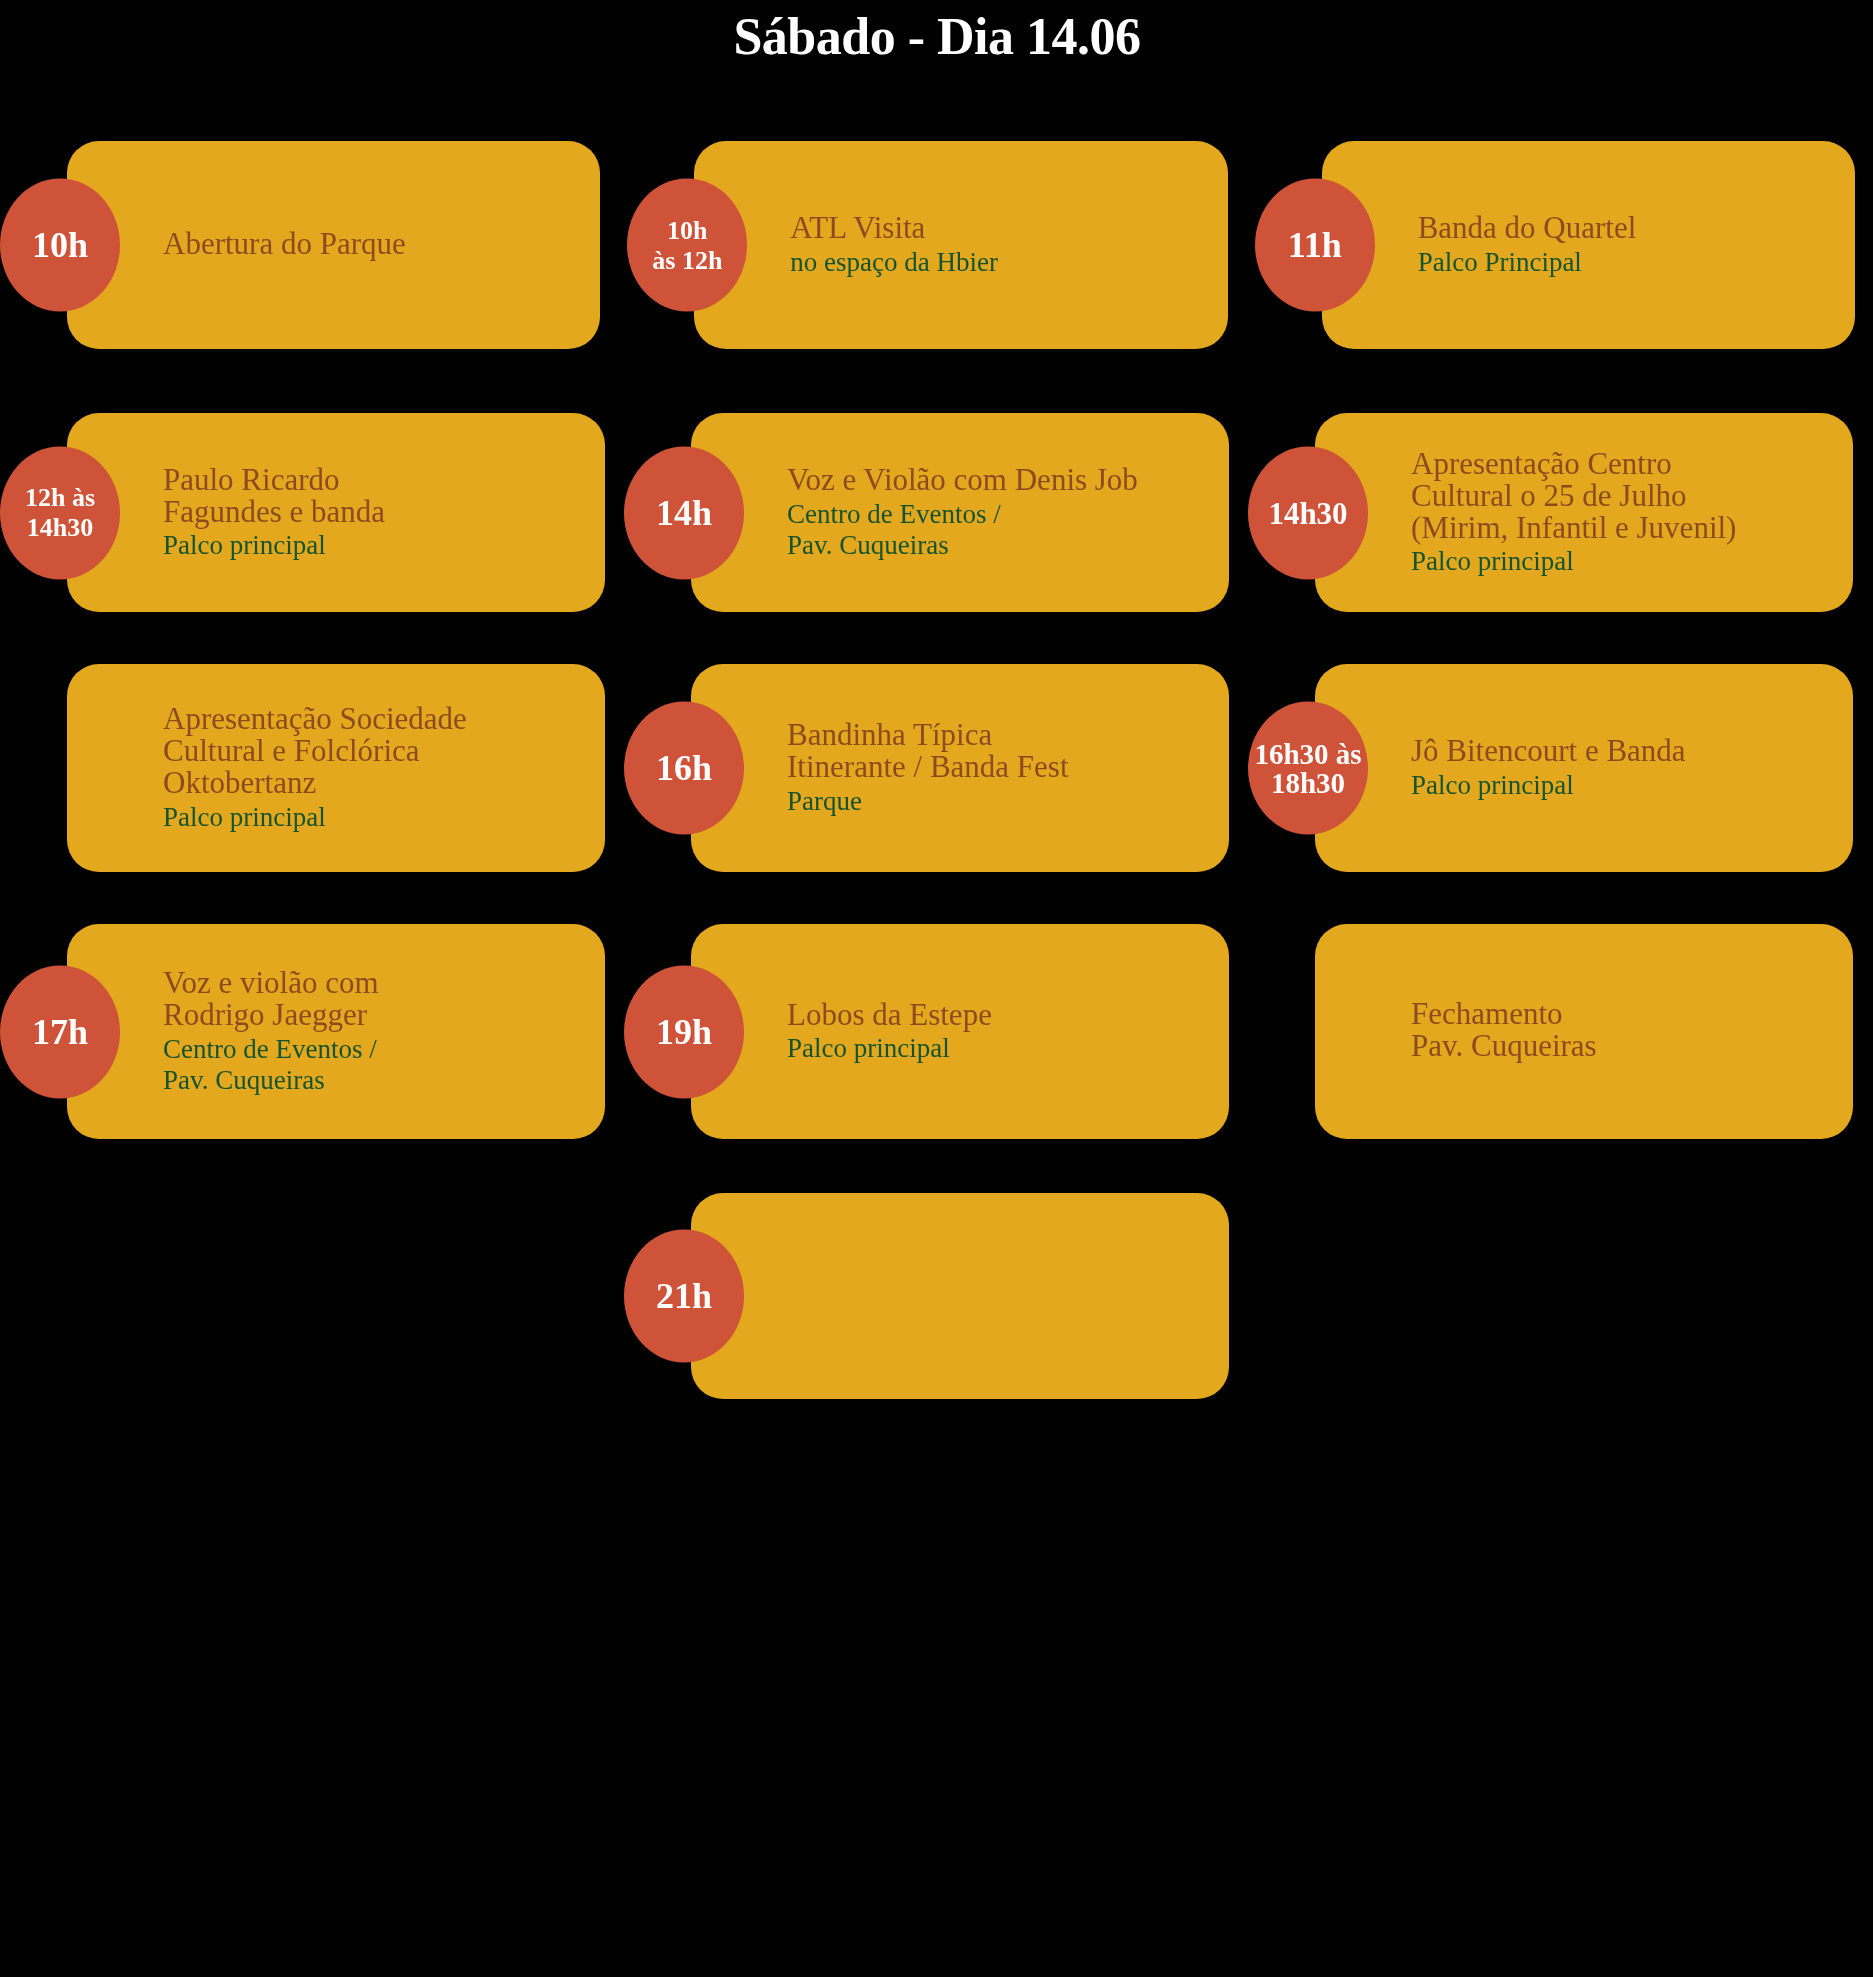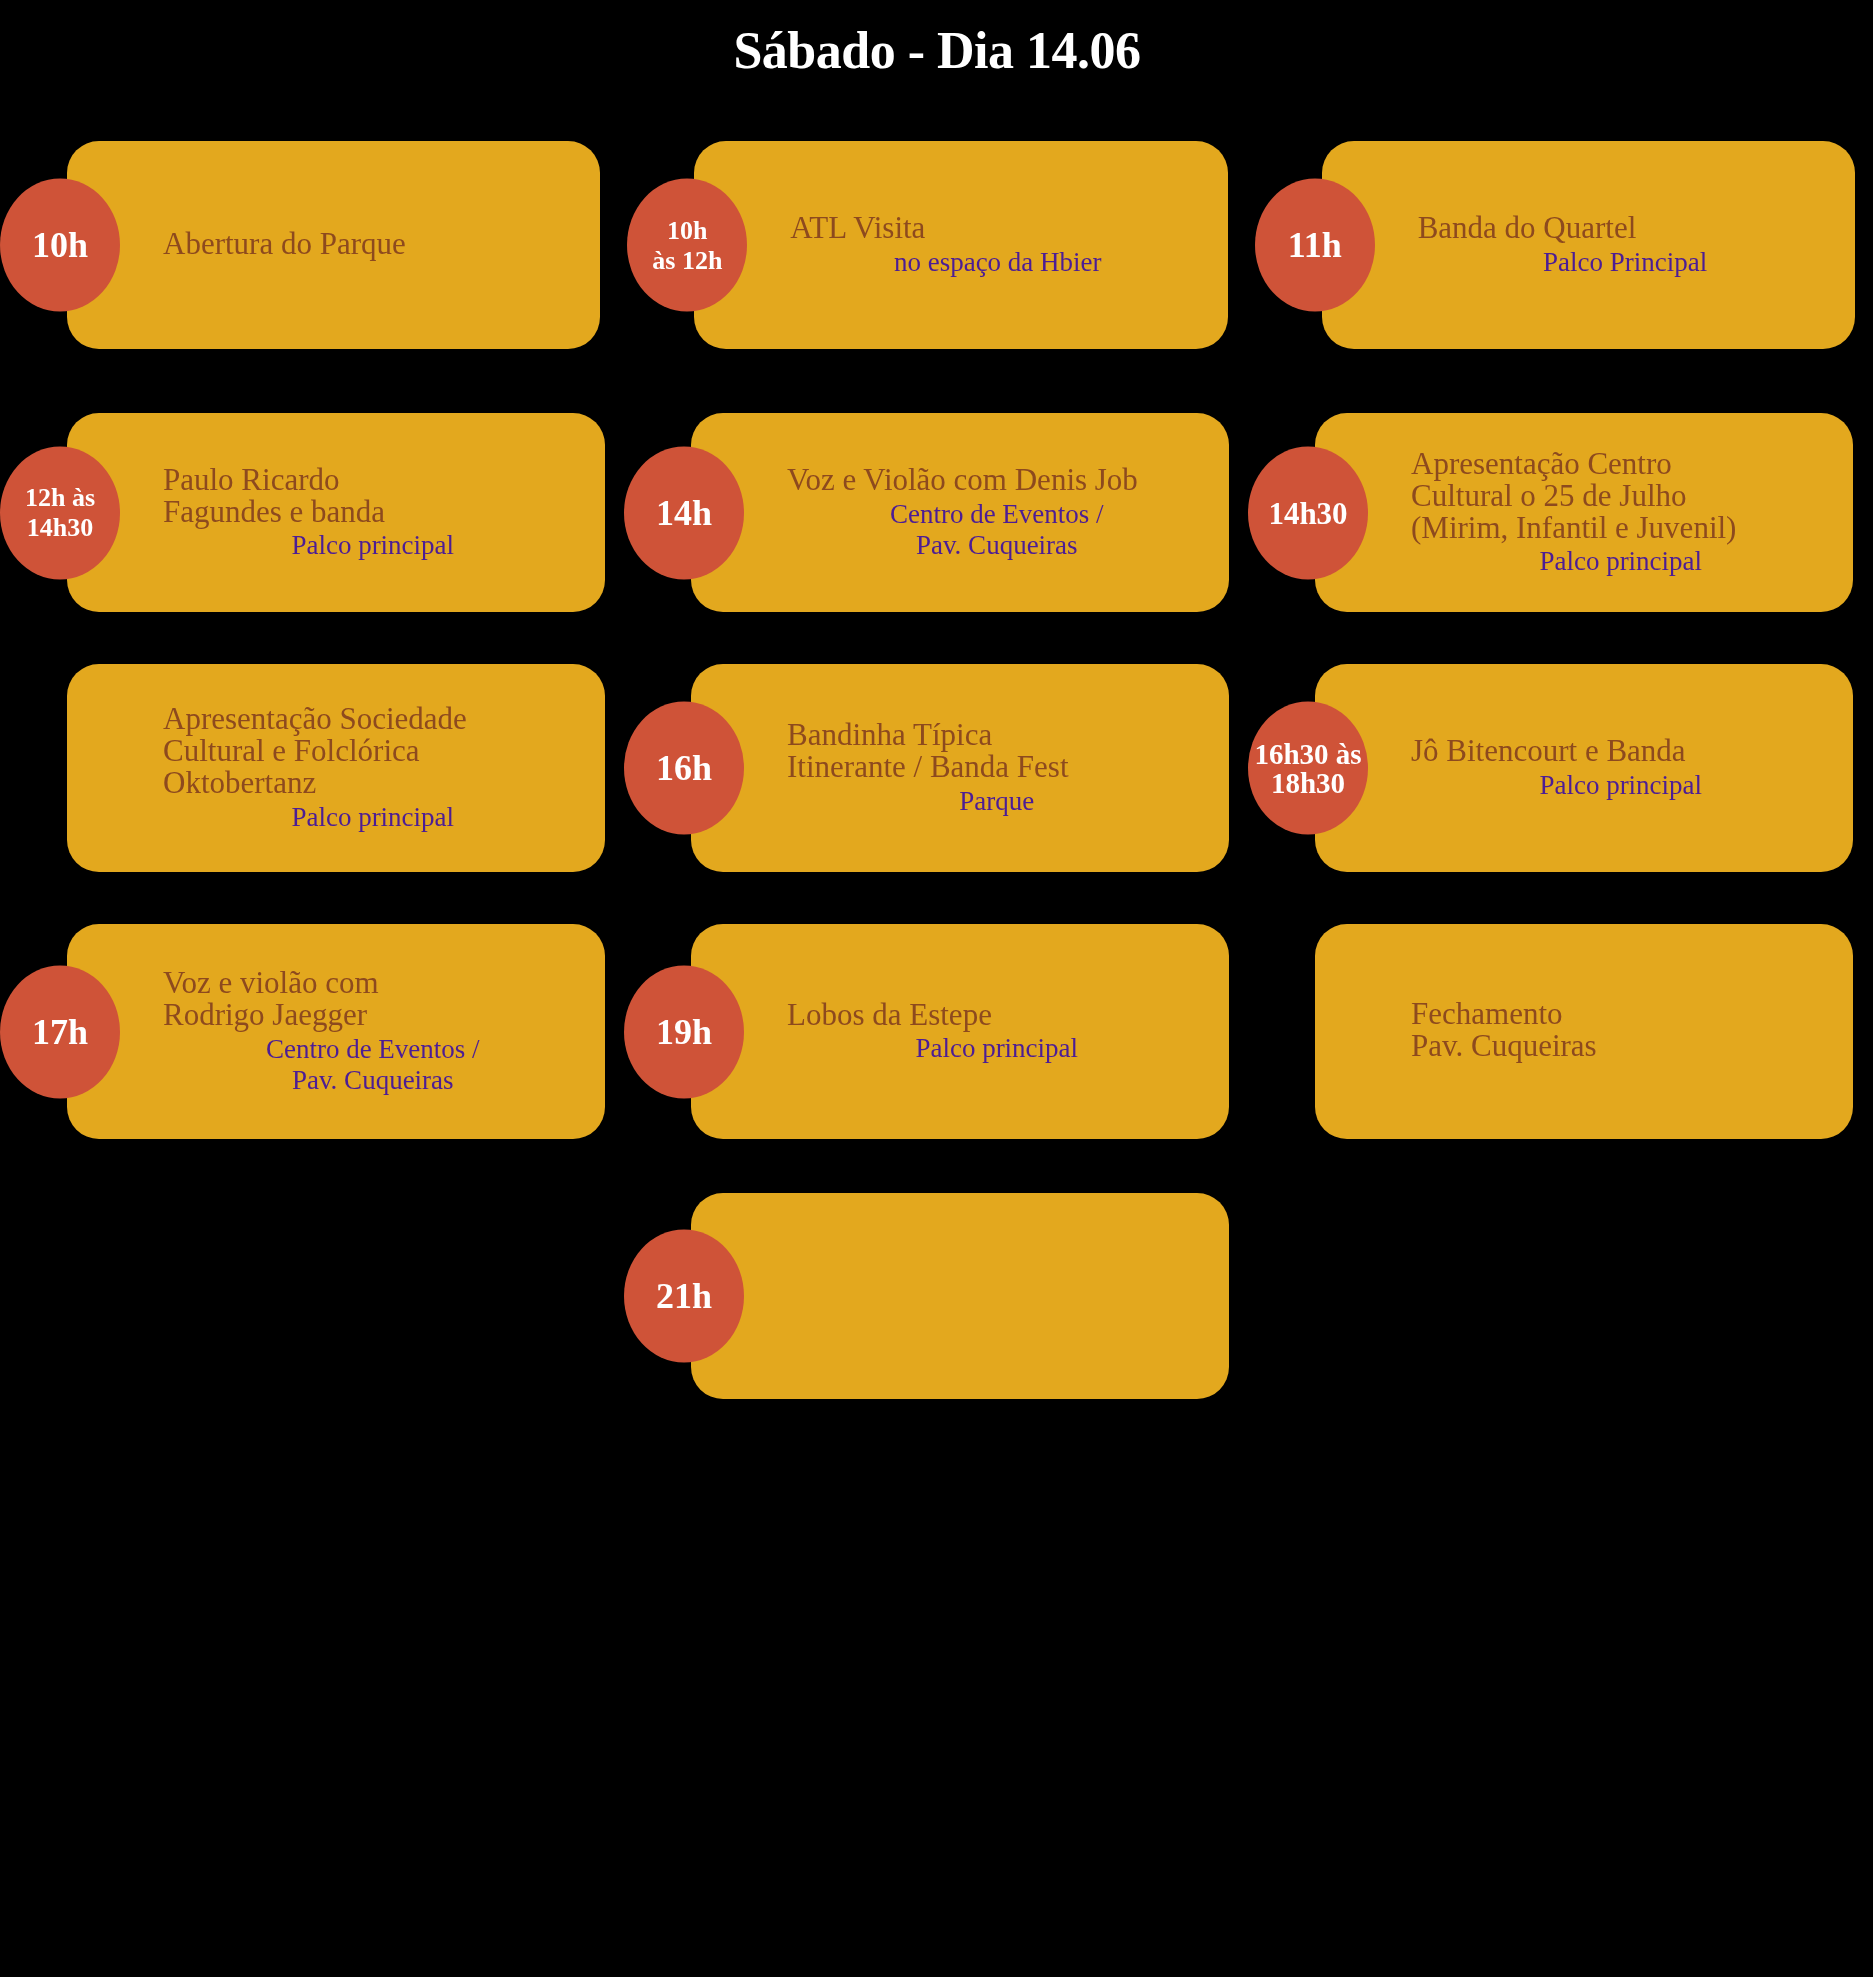--- a/index.html
+++ b/index.html
@@ -21,21 +21,21 @@
     top: 0;
     left: 0;
     width: 1874px;
     text-align: center;
     color: #ffffff;
     font-family: "Liberation Serif", "DejaVu Serif", serif;
     font-weight: bold;
     font-size: 52px;
     letter-spacing: -0.5px;
     line-height: 58px;
-    padding-top: 22px;
+    padding-top: 8px;
     box-sizing: border-box;
   }
 
   .schedule-grid {
     position: absolute;
     top: 141px;
     left: 0;
     width: 1874px;
   }
 
@@ -113,28 +113,27 @@
     color: #8D4A1E;
     font-family: "Liberation Serif", "DejaVu Serif", serif;
     font-weight: normal;
     font-size: 31px;
     line-height: 32px;
     white-space: pre-line;
     margin: 0 0 2.8px 0;
   }
 
   .card-subtitle {
-    color: #4c1d95;
+    color: #14532d;
     font-family: "Liberation Serif", "DejaVu Serif", serif;
     font-weight: normal;
     font-size: 27px;
     line-height: 31px;
     white-space: pre-line;
     margin: 0;
-    text-align: center;
   }
 
   .card-subtitle:empty { display: none; }
 
   
   .row-1 { margin-bottom: 64px; gap: 8px; }
   .row-2 { margin-bottom: 52px; }
   .row-3 { margin-bottom: 52px; }
   .row-4 { margin-bottom: 54px; }
 

